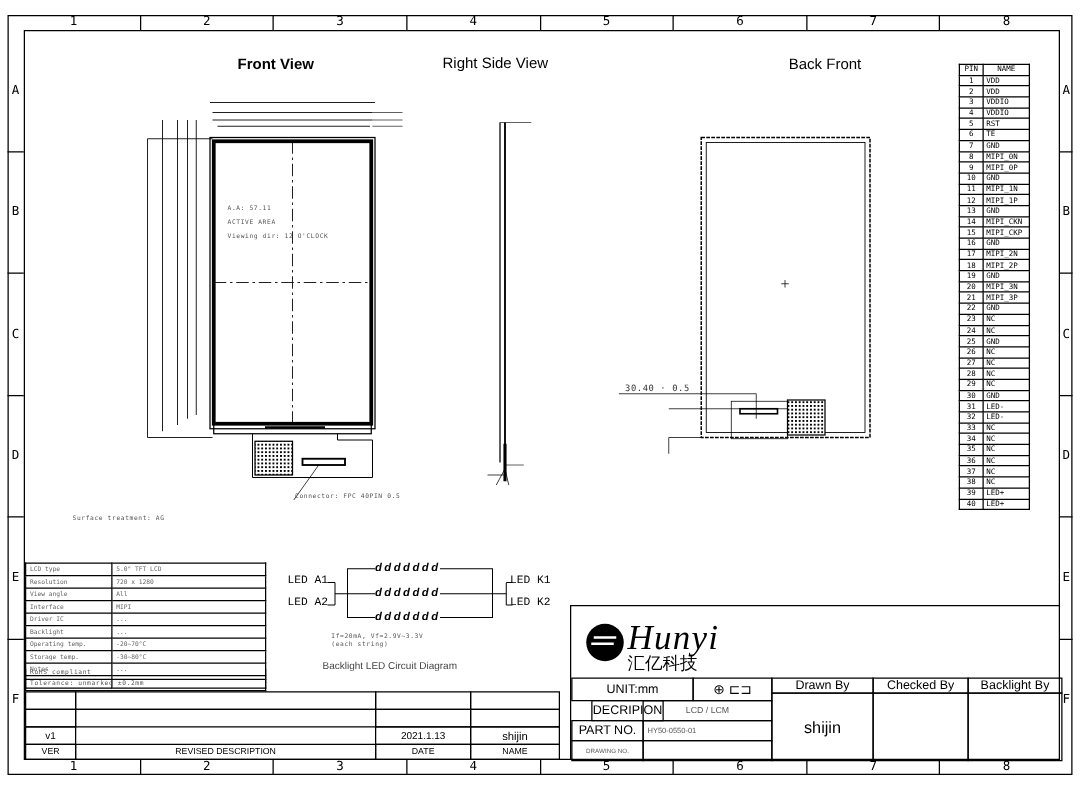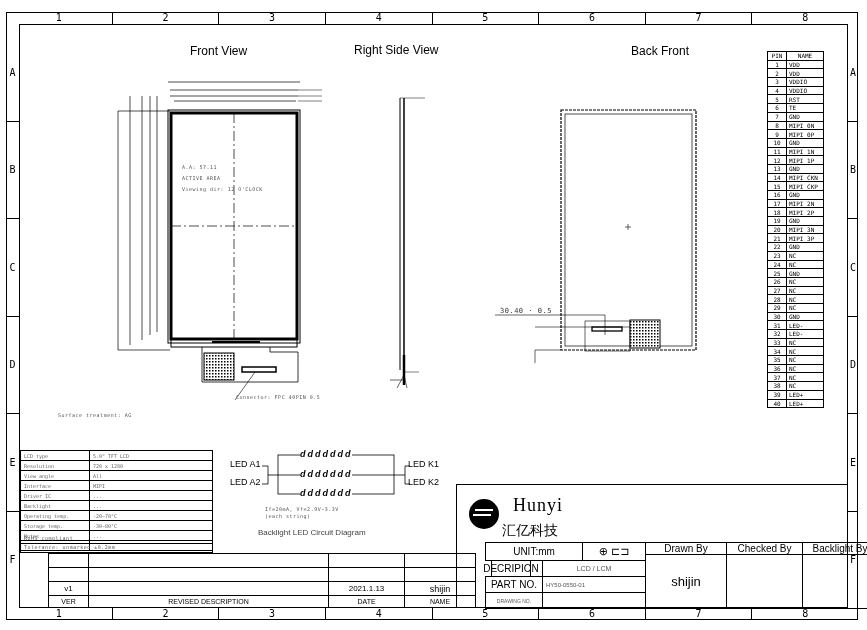--- a/index.html
+++ b/index.html
@@ -13,24 +13,24 @@
   .zone-col{position:absolute;width:13px;display:flex;flex-direction:column;font-size:10px;font-family:"DejaVu Sans Mono",monospace;}
   .zone-col div{flex:1;display:flex;align-items:center;justify-content:center;border-bottom:1px solid #000;}
   .zone-col div:last-child{border-bottom:none;}
   .view-title{font-size:12px;}
   .tiny{font-size:5px;color:#555;letter-spacing:0.5px;font-family:"DejaVu Sans Mono",monospace;}
   
   .pin-table{left:767px;top:51px;border-collapse:collapse;font-family:"DejaVu Sans Mono",monospace;font-size:6px;}
   .pin-table td,.pin-table th{border:1px solid #000;height:7.7px;padding:0 2px;line-height:7px;font-weight:normal;}
   .pin-table td.pn{width:14px;text-align:center;}
   .pin-table td.nm{width:32px;}
-  .cell{position:absolute;border:1px solid #000;box-sizing:border-box;display:flex;align-items:center;justify-content:center;font-size:10px;margin-left:28px;}
+  .cell{position:absolute;border:1px solid #000;box-sizing:border-box;display:flex;align-items:center;justify-content:center;font-size:10px;}
   .spec-table{left:20px;top:450px;border-collapse:collapse;font-size:5px;color:#666;font-family:"DejaVu Sans Mono",monospace;}
   .spec-table td{border:1px solid #000;padding:0 3px;height:9px;}
-  .led{font-size:9px;font-family:Liberation Sans, sans-serif;}
+  .led{font-size:9px;font-family:Liberation Mono, monospace;}
   .diode{font-size:9px;letter-spacing:2px;font-style:italic;font-weight:bold;}
 </style>
 </head>
 <body>
 
 <div class="abs frame-outer"></div>
 <div class="abs frame-inner"></div>
 
 <div class="zone-row" style="left:6px;top:12px;width:852px;">
   <div>1</div>
@@ -62,21 +62,21 @@
 </div>
 <div class="zone-col" style="left:848px;top:24px;height:584px;width:10px;">
   <div>A</div>
   <div>B</div>
   <div>C</div>
   <div>D</div>
   <div>E</div>
   <div>F</div>
 </div>
 
-<div class="abs view-title" style="left:190px;top:44px;">Front View</div>
+<div class="abs view-title" style="left:190px;top:44px;font-weight:bold;">Front View</div>
 <div class="abs view-title" style="left:354px;top:43px;">Right Side View</div>
 <div class="abs view-title" style="left:631px;top:44px;">Back Front</div>
 
 <svg class="abs" style="left:110px;top:70px;" width="230" height="340">
 
   <line x1="58" y1="12" x2="190" y2="12" stroke="#000" stroke-width="0.7"></line>
   <line x1="60" y1="20" x2="188" y2="20" stroke="#000" stroke-width="0.7"></line>
   <line x1="60" y1="26" x2="188" y2="26" stroke="#000" stroke-width="0.7"></line>
   <line x1="64" y1="31" x2="186" y2="31" stroke="#000" stroke-width="0.7"></line>
   <line x1="188" y1="20" x2="212" y2="20" stroke="#000" stroke-width="0.5"></line>
@@ -409,32 +409,32 @@
   <div class="cell" style="left:280px;top:42px;width:77px;height:13px;font-size:7px;">DATE</div>
   <div class="cell" style="left:356px;top:42px;width:72px;height:13px;font-size:7px;">NAME</div>
 </div>
 
 <div class="abs" style="left:456px;top:484px;width:392px;height:124px;border:1px solid #000;border-right:none;border-bottom:none;box-sizing:border-box;">
 
   <div class="abs" style="left:12px;top:14px;width:30px;height:30px;border-radius:50%;background:#000;">
     <div style="position:absolute;left:6px;top:10px;width:18px;height:2px;background:#fff;"></div>
     <div style="position:absolute;left:4px;top:15px;width:18px;height:2px;background:#fff;"></div>
   </div>
-  <div class="abs" style="left:56px;top:10px;font-family:'Liberation Serif',serif;font-size:18px;letter-spacing:1px;">Hunyi</div>
+  <div class="abs" style="left:45px;top:10px;font-family:'Liberation Serif',serif;font-style:italic;font-size:28px;letter-spacing:1px;">Hunyi</div>
   <div class="abs" style="left:45px;top:37px;font-size:14px;">汇亿科技</div>
 
   <div class="cell" style="left:0;top:57px;width:98px;height:19px;">UNIT:mm</div>
   <div class="cell" style="left:97px;top:57px;width:64px;height:19px;font-size:11px;">⊕ ⊏⊐</div>
   <div class="cell" style="left:160px;top:57px;width:82px;height:13px;">Drawn By</div>
   <div class="cell" style="left:241px;top:57px;width:77px;height:13px;">Checked By</div>
   <div class="cell" style="left:317px;top:57px;width:76px;height:13px;">Backlight By</div>
 
   <div class="cell" style="left:160px;top:69px;width:82px;height:55px;font-size:13px;">shijin</div>
   <div class="cell" style="left:241px;top:69px;width:77px;height:55px;"></div>
   <div class="cell" style="left:317px;top:69px;width:76px;height:55px;"></div>
 
-  <div class="cell" style="left:6px;top:75px;width:40px;height:17px;">DECRIPION</div>
+  <div class="cell" style="left:16px;top:75px;width:58px;height:17px;">DECRIPION</div>
   <div class="cell" style="left:57px;top:75px;width:104px;height:17px;font-size:7px;color:#555;">LCD / LCM</div>
   <div class="cell" style="left:0;top:91px;width:58px;height:17px;">PART NO.</div>
   <div class="cell" style="left:57px;top:91px;width:104px;height:17px;font-size:6px;color:#555;justify-content:flex-start;padding-left:3px;">HY50-0550-01</div>
   <div class="cell" style="left:0;top:107px;width:58px;height:17px;font-size:5px;color:#555;">DRAWING NO.</div>
   <div class="cell" style="left:57px;top:107px;width:104px;height:17px;"></div>
 </div>
 
 </body></html>

